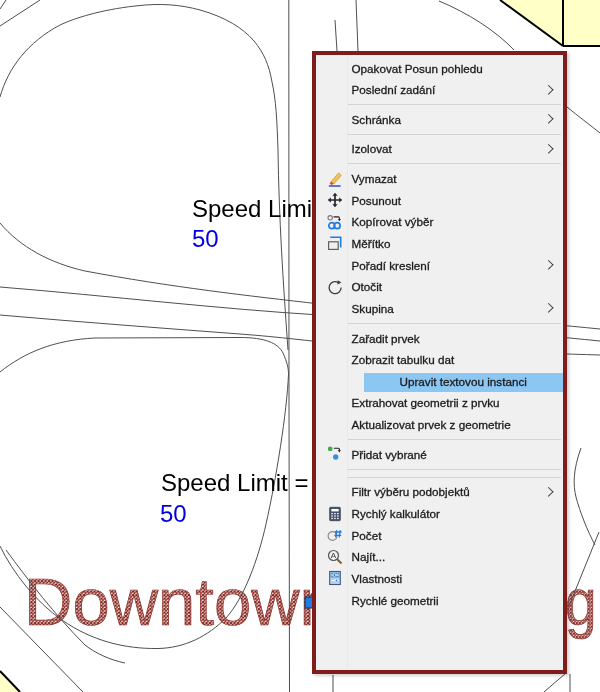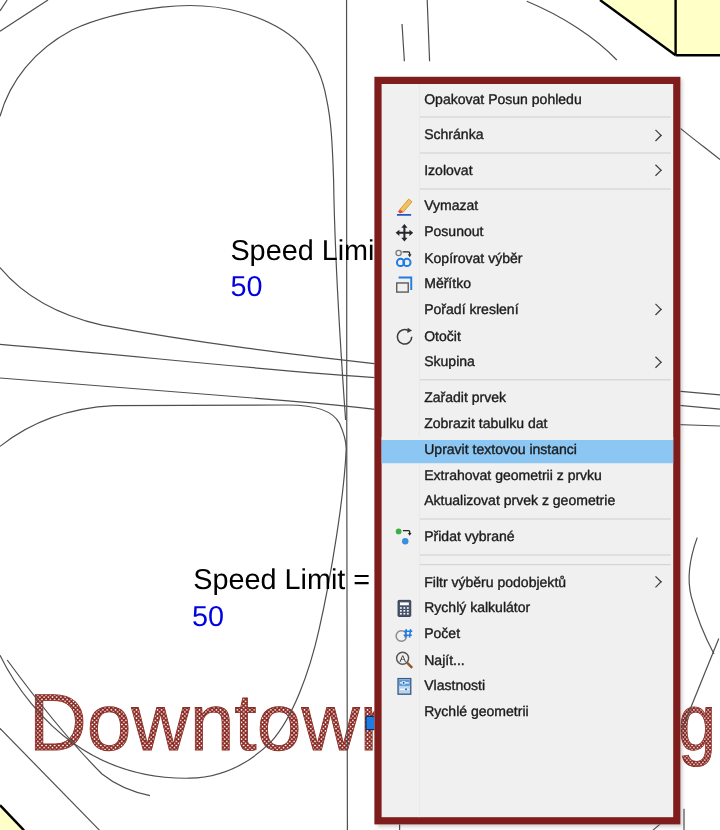--- a/index.html
+++ b/index.html
@@ -1,26 +1,26 @@
 <!DOCTYPE html>
 <html><head>
 <meta charset="utf-8">
 <style>
   html,body{margin:0;padding:0;}
   body{width:600px;height:692px;overflow:hidden;position:relative;background:#fff;
        font-family:"Liberation Sans", sans-serif;}
   #map{position:absolute;left:0;top:0;}
   #menu:before{content:"";position:absolute;left:31px;top:0;bottom:0;width:1px;background:#e9e9e9;}
-  #menu{position:absolute;left:312px;top:64px;width:255px;height:623px;
-        box-sizing:border-box;background:#f0f0f0;border:6px solid #7f1d1d;
+  #menu{position:absolute;left:312px;top:51px;width:255px;height:623px;
+        box-sizing:border-box;background:#f0f0f0;border:4px solid #7f1d1d;
         box-shadow:2px 2px 3px rgba(0,0,0,0.18);font-size:11.7px;color:#1b1b1b;
         padding-top:2.2px;}
   .mi{position:relative;height:21.65px;display:flex;align-items:center;
       padding-left:35.5px;white-space:nowrap;}
-  .mi.hl{background:linear-gradient(#f0f0f0 2.4px, #8cc6f2 2.4px);}
+  .mi.hl{background:linear-gradient(#f0f0f0 2.4px, #8cc6f2 2.4px);margin-left:48px;}
   .sep{height:8px;position:relative;}
   .sep:after{content:"";position:absolute;left:32px;right:2px;top:3.5px;
              border-top:1px solid #d4d4d4;}
   .arrow{position:absolute;right:11px;top:50%;width:6.2px;height:6.2px;
          border-top:1.6px solid #3a3a3a;border-right:1.6px solid #3a3a3a;
          transform:translateY(-50%) rotate(45deg);}
   .mi{-webkit-text-stroke:0.3px #1b1b1b;}
   .ic{position:absolute;left:11px;top:50%;transform:translateY(-50%);width:16px;height:16px;}
 </style>
 </head>
@@ -94,20 +94,21 @@
 
   <text x="160" y="522" font-size="24" fill="#0000e0">50</text>
 
   <rect x="305" y="597" width="8" height="11" fill="#1d7de5" stroke="#12314f" stroke-width="1"></rect>
 </svg>
 
 <div id="menu">
 
   <div class="mi">Opakovat Posun pohledu</div>
 
+  <div class="mi">Poslední zadání<span class="arrow"></span></div>
 
   <div class="sep"></div>
 
   <div class="mi">Schránka<span class="arrow"></span></div>
 
   <div class="sep"></div>
 
   <div class="mi">Izolovat<span class="arrow"></span></div>
 
   <div class="sep"></div>

